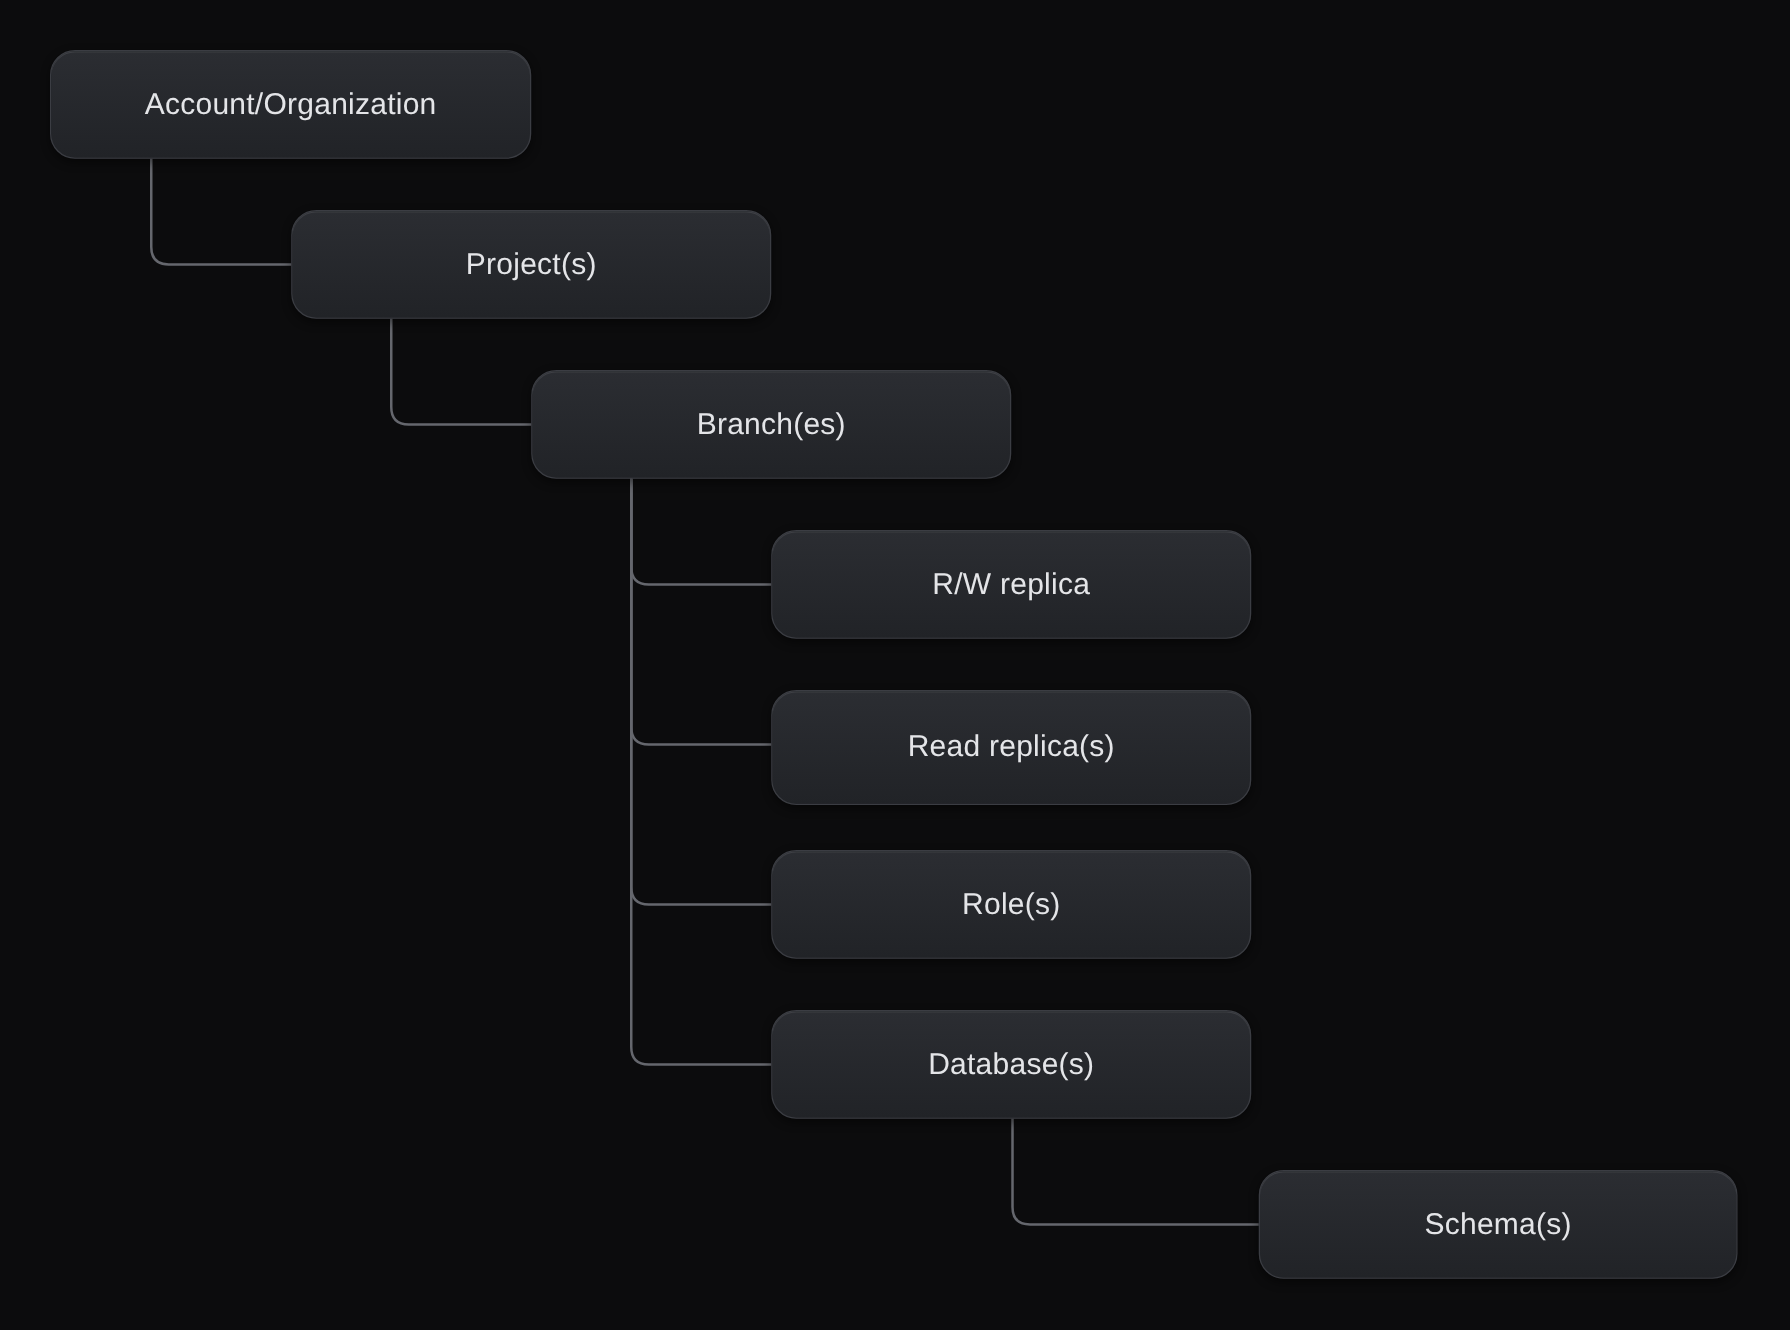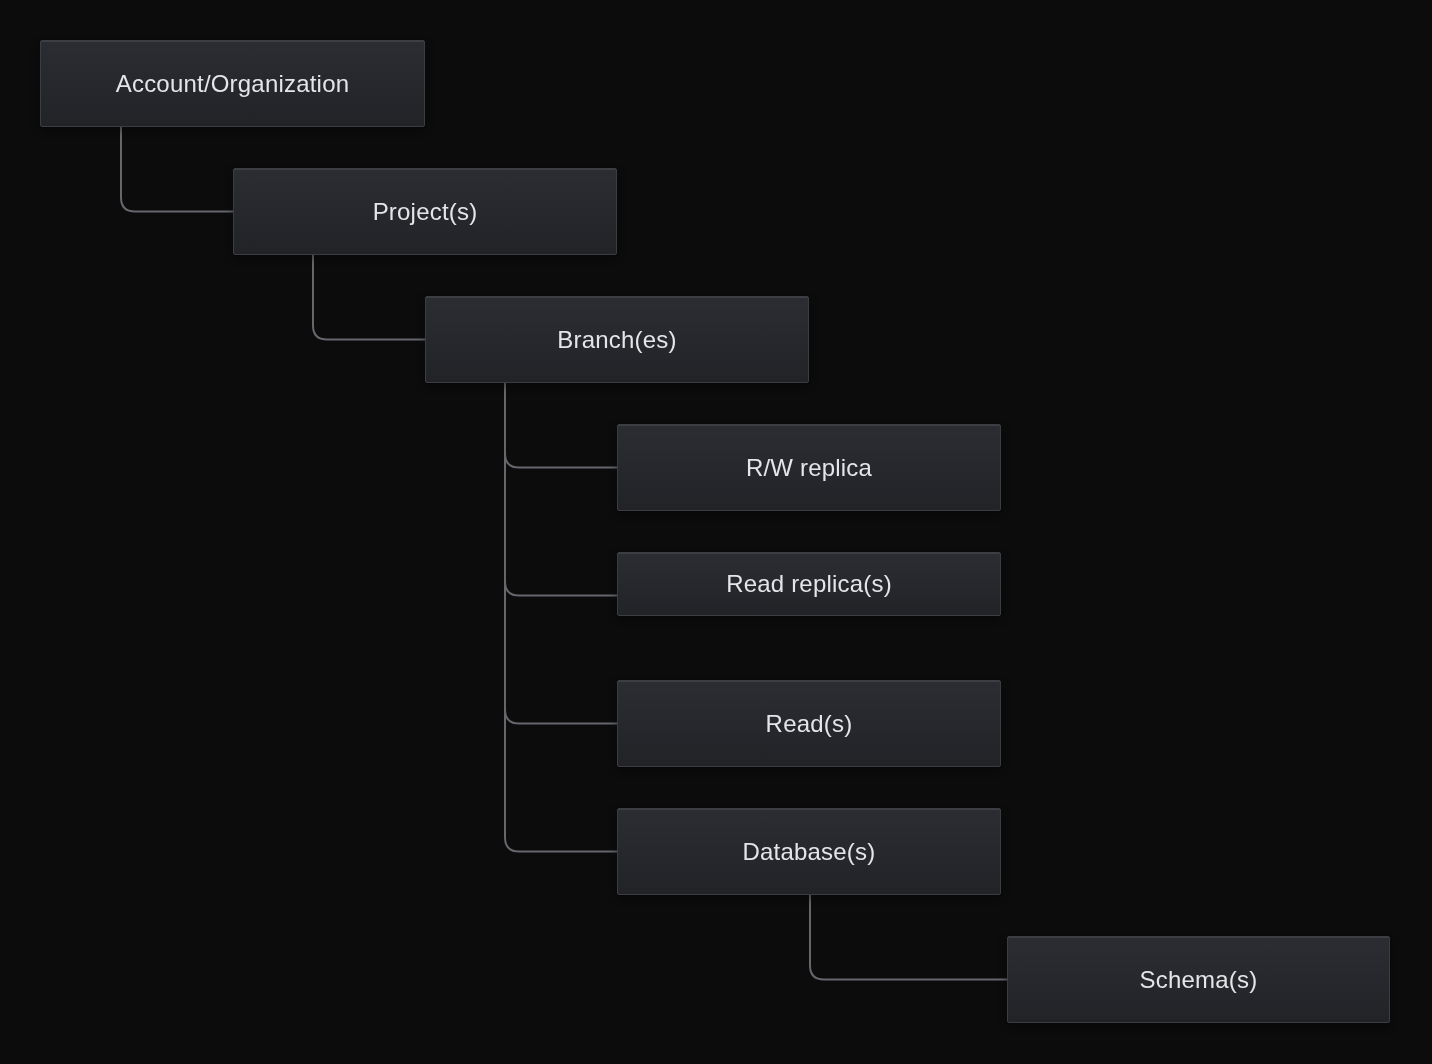--- a/index.html
+++ b/index.html
@@ -22,21 +22,21 @@
     width: 100%;
     height: 100%;
     display: block;
   }
   .node {
     position: absolute;
     box-sizing: border-box;
     display: flex;
     align-items: center;
     justify-content: center;
-    border-radius: 2px;
+    border-radius: 20px;
     border: 1px solid #3b3d43;
     background: linear-gradient(to bottom, #2b2d32 0%, #212327 100%);
     box-shadow: inset 0 1px 0 rgba(255,255,255,0.09), 0 3px 8px rgba(0,0,0,0.45);
   }
   .node-label {
     color: #e4e5e8;
     font-size: 24px;
     font-weight: 400;
     letter-spacing: 0.2px;
     white-space: nowrap;
@@ -60,25 +60,25 @@
     </div>
     <div class="node" style="left: 425px; top: 296px; width: 384px; height: 87px;">
       <span class="node-label">Branch(es)</span>
     </div>
     <div class="node" style="left: 233px; top: 168px; width: 384px; height: 87px;">
       <span class="node-label">Project(s)</span>
     </div>
     <div class="node" style="left: 617px; top: 424px; width: 384px; height: 87px;">
       <span class="node-label">R/W replica</span>
     </div>
-    <div class="node" style="left: 617px; top: 552px; width: 384px; height: 64px;">
+    <div class="node" style="left: 617px; top: 552px; width: 384px; height: 92px;">
       <span class="node-label">Read replica(s)</span>
     </div>
     <div class="node" style="left: 617px; top: 680px; width: 384px; height: 87px;">
-      <span class="node-label">Read(s)</span>
+      <span class="node-label">Role(s)</span>
     </div>
     <div class="node" style="left: 1007px; top: 936px; width: 383px; height: 87px;">
       <span class="node-label">Schema(s)</span>
     </div>
     <div class="node" style="left: 617px; top: 808px; width: 384px; height: 87px;">
       <span class="node-label">Database(s)</span>
     </div>
   </div>
 
 </body></html>

